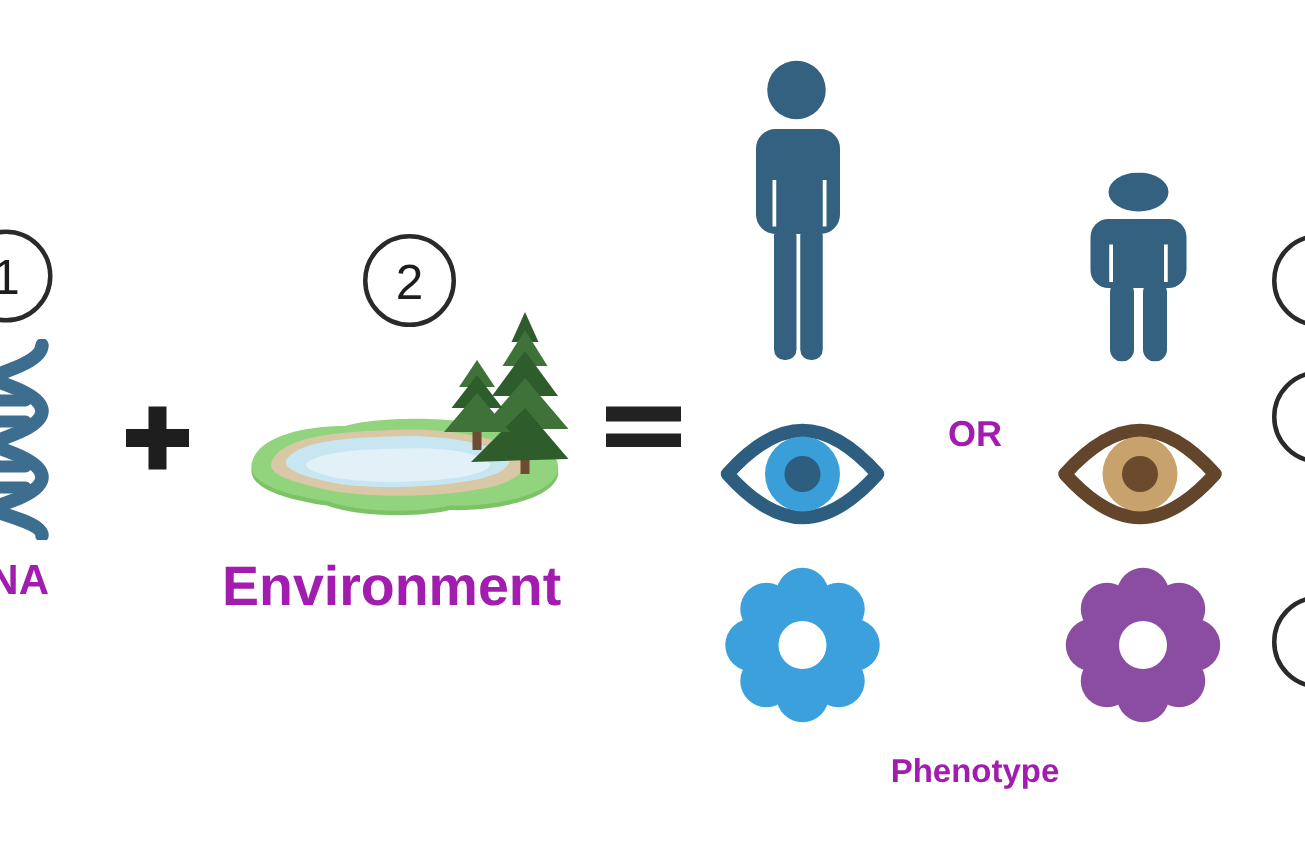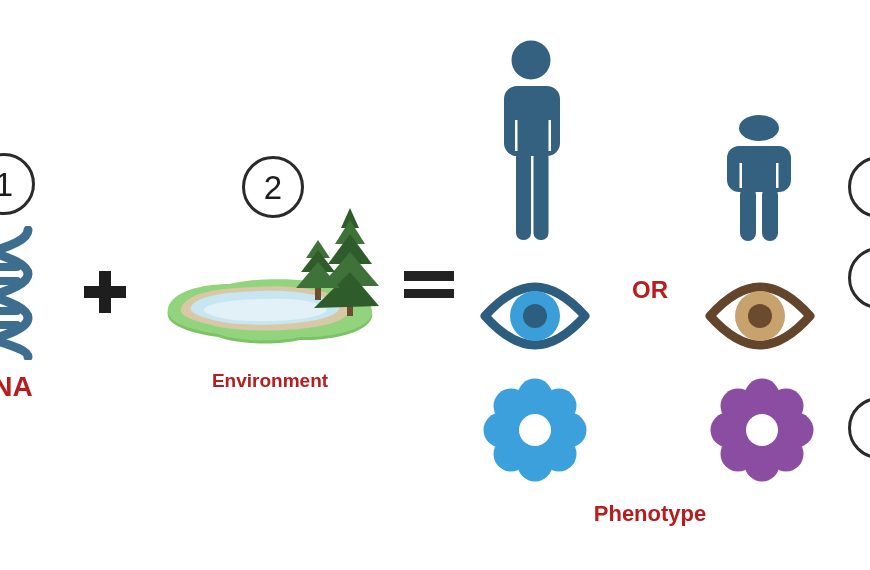--- a/index.html
+++ b/index.html
@@ -6,21 +6,21 @@
   #canvas{
     position:relative;width:870px;height:570px;background:#ffffff;
     overflow:hidden;font-family:"Liberation Sans",sans-serif;
   }
   .abs{position:absolute;}
   .marker{
     box-sizing:border-box;width:62px;height:62px;border:3px solid #2a2a2a;
     border-radius:50%;background:#fff;display:flex;align-items:center;
     justify-content:center;font-size:33px;color:#1d1d1d;line-height:1;
   }
-  .label{font-weight:700;color:#b91c1c;white-space:nowrap;}
+  .label{font-weight:700;color:#a21caf;white-space:nowrap;}
   .label-center{text-align:center;}
   
   .plus{width:42px;height:42px;position:absolute;}
   .plus .h{position:absolute;left:0;top:15px;width:42px;height:12px;background:#1e1e1e;}
   .plus .v{position:absolute;left:15px;top:0;width:12px;height:42px;background:#1e1e1e;}
   
   .equals{width:50px;height:28px;position:absolute;}
   .equals .bar{width:50px;height:9.5px;background:#222;}
   .equals .bar + .bar{margin-top:8px;}
   svg{display:block;}
@@ -70,21 +70,21 @@
     </g>
 
     <rect x="155" y="86" width="6" height="14" fill="#6d4c31"></rect>
     <g>
       <polygon points="158,40 146,58 170,58" fill="#3f7239"></polygon>
       <polygon points="158,50 141,72 175,72" fill="#2f5c2b"></polygon>
       <polygon points="158,62 136,88 180,88" fill="#3f7239"></polygon>
     </g>
   </svg>
 
-  <div class="label label-center abs" style="left:160px;top:370px;width:220px;font-size:19px;">Environment</div>
+  <div class="label label-center abs" style="left:148px;top:370px;width:220px;font-size:37px;">Environment</div>
 
   <div class="equals abs" style="left:404px;top:271px;" aria-label="=">
     <div class="bar"></div>
     <div class="bar"></div>
   </div>
 
   <svg class="abs" style="left:494px;top:40px;" width="76" height="200" viewBox="0 0 76 200">
     <g fill="#33617f">
       <circle cx="37" cy="20" r="19.5"></circle>
       <rect x="10" y="46" width="56" height="70" rx="13"></rect>

